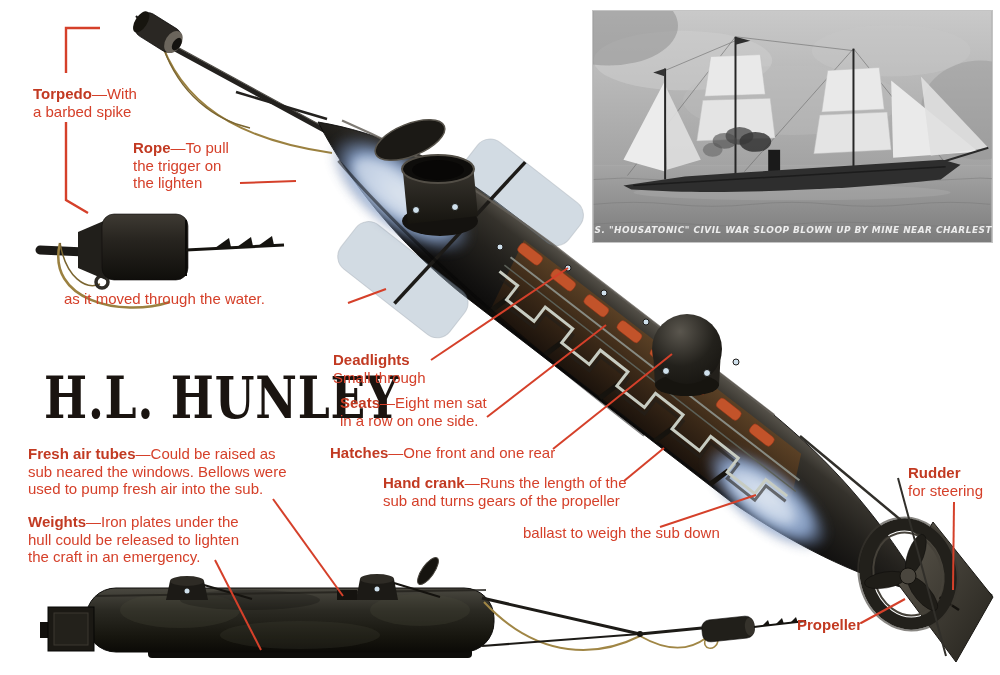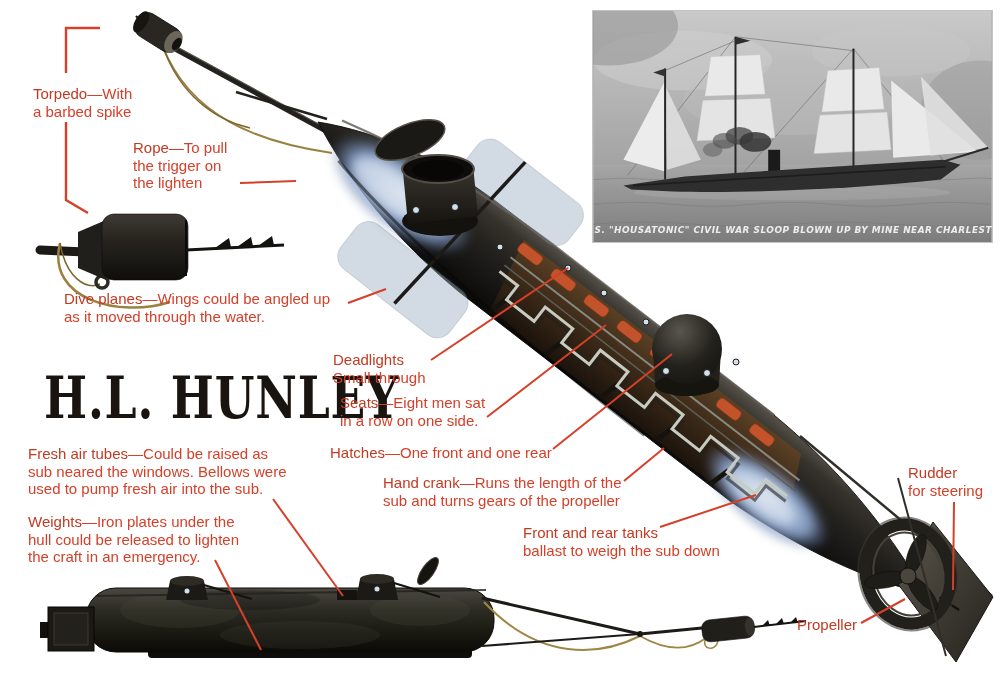--- a/index.html
+++ b/index.html
@@ -1,20 +1,20 @@
 <!DOCTYPE html>
 <html style="--label-red: #d5402a; --term-red: #c23a22; --leader-red: #d5402a; --title-black: #1a1410;"><head>
 <meta charset="utf-8">
 <style>
   html,body{margin:0;padding:0;background:#ffffff;}
   #canvas{position:relative;width:1000px;height:675px;background:#ffffff;overflow:hidden;
           font-family:"Liberation Sans",sans-serif;}
   .label{position:absolute;font-size:15px;line-height:17.5px;color:var(--label-red,#d5402a);
          white-space:nowrap;}
-  .label .term{font-weight:normal;color:var(--term-red,#c23a22);}
+  .label .term{font-weight:bold;color:var(--term-red,#c23a22);}
   .title{position:absolute;left:44px;top:364px;font-family:"DejaVu Serif",serif;font-weight:bold;
          font-size:57px;letter-spacing:1px;color:var(--title-black,#1a1410);
          transform:scaleX(0.8);transform-origin:left top;white-space:nowrap;}
   .photo{position:absolute;left:592px;top:10px;width:401px;height:233px;border:1px solid #c4c4c4;
          box-sizing:border-box;background:#b5b5b5;}
   svg{display:block;}
   #art{position:absolute;left:0;top:0;}
   .leader{stroke:var(--leader-red,#d5402a);stroke-width:2;fill:none;}
   .bracket{stroke:var(--leader-red,#d5402a);stroke-width:2.4;fill:none;}
   .caption{font-family:"DejaVu Sans",sans-serif;font-size:9px;font-weight:bold;font-style:italic;
@@ -305,21 +305,20 @@
     <div>a barbed spike</div>
   </div>
 
   <div class="label" style="left:133px;top:139px">
     <div><b class="term">Rope</b><span>—To pull</span></div>
     <div>the trigger on</div>
     <div>the lighten</div>
   </div>
 
   <div class="label" style="left:64px;top:290px">
-    <div><b class="term">Dive planes</b><span>—Wings could be angled up</span></div>
     <div>as it moved through the water.</div>
   </div>
 
   <div class="label" style="left:333px;top:351px">
     <div><b class="term">Deadlights</b></div>
     <div>Small through</div>
   </div>
 
   <div class="label" style="left:340px;top:394px">
     <div><b class="term">Seats</b><span>—Eight men sat</span></div>
@@ -341,21 +340,20 @@
     <div>used to pump fresh air into the sub.</div>
   </div>
 
   <div class="label" style="left:28px;top:513px">
     <div><b class="term">Weights</b><span>—Iron plates under the</span></div>
     <div>hull could be released to lighten</div>
     <div>the craft in an emergency.</div>
   </div>
 
   <div class="label" style="left:523px;top:524px">
-    <div><b class="term">Front and rear tanks</b></div>
     <div>ballast to weigh the sub down</div>
   </div>
 
   <div class="label" style="left:908px;top:464px">
     <div><b class="term">Rudder</b></div>
     <div>for steering</div>
   </div>
 
   <div class="label" style="left:797px;top:616px">
     <div><b class="term">Propeller</b></div>

